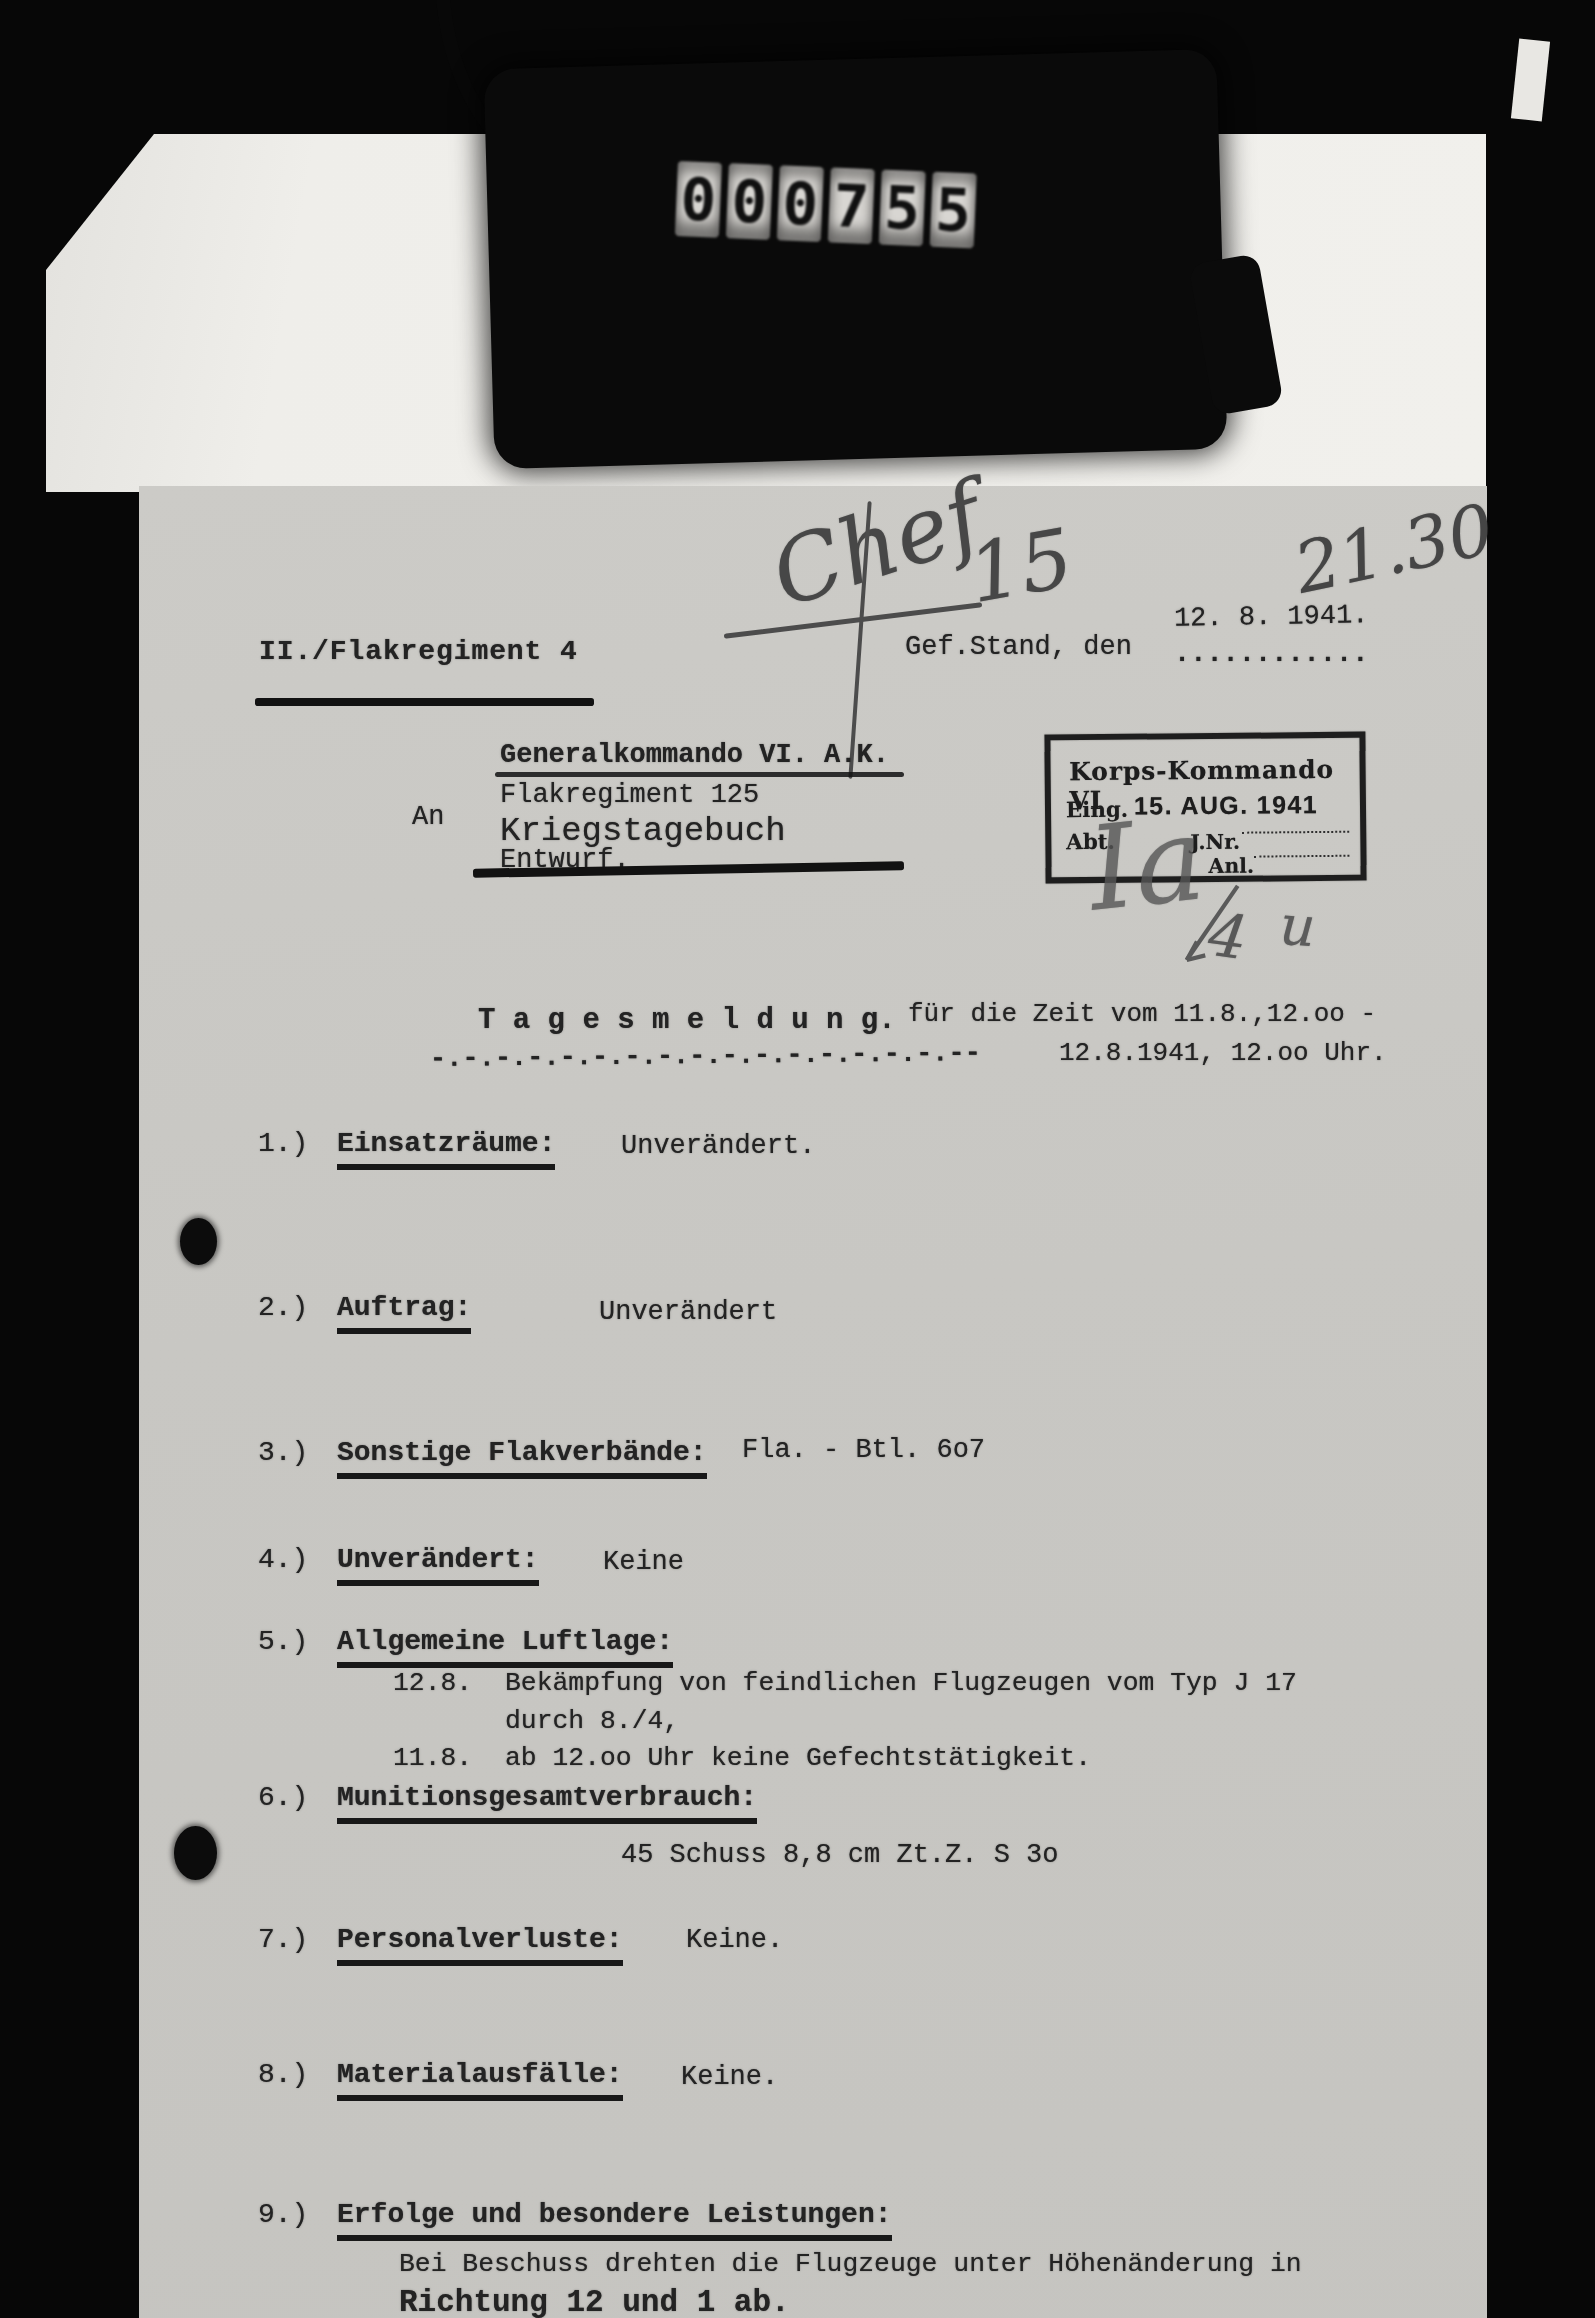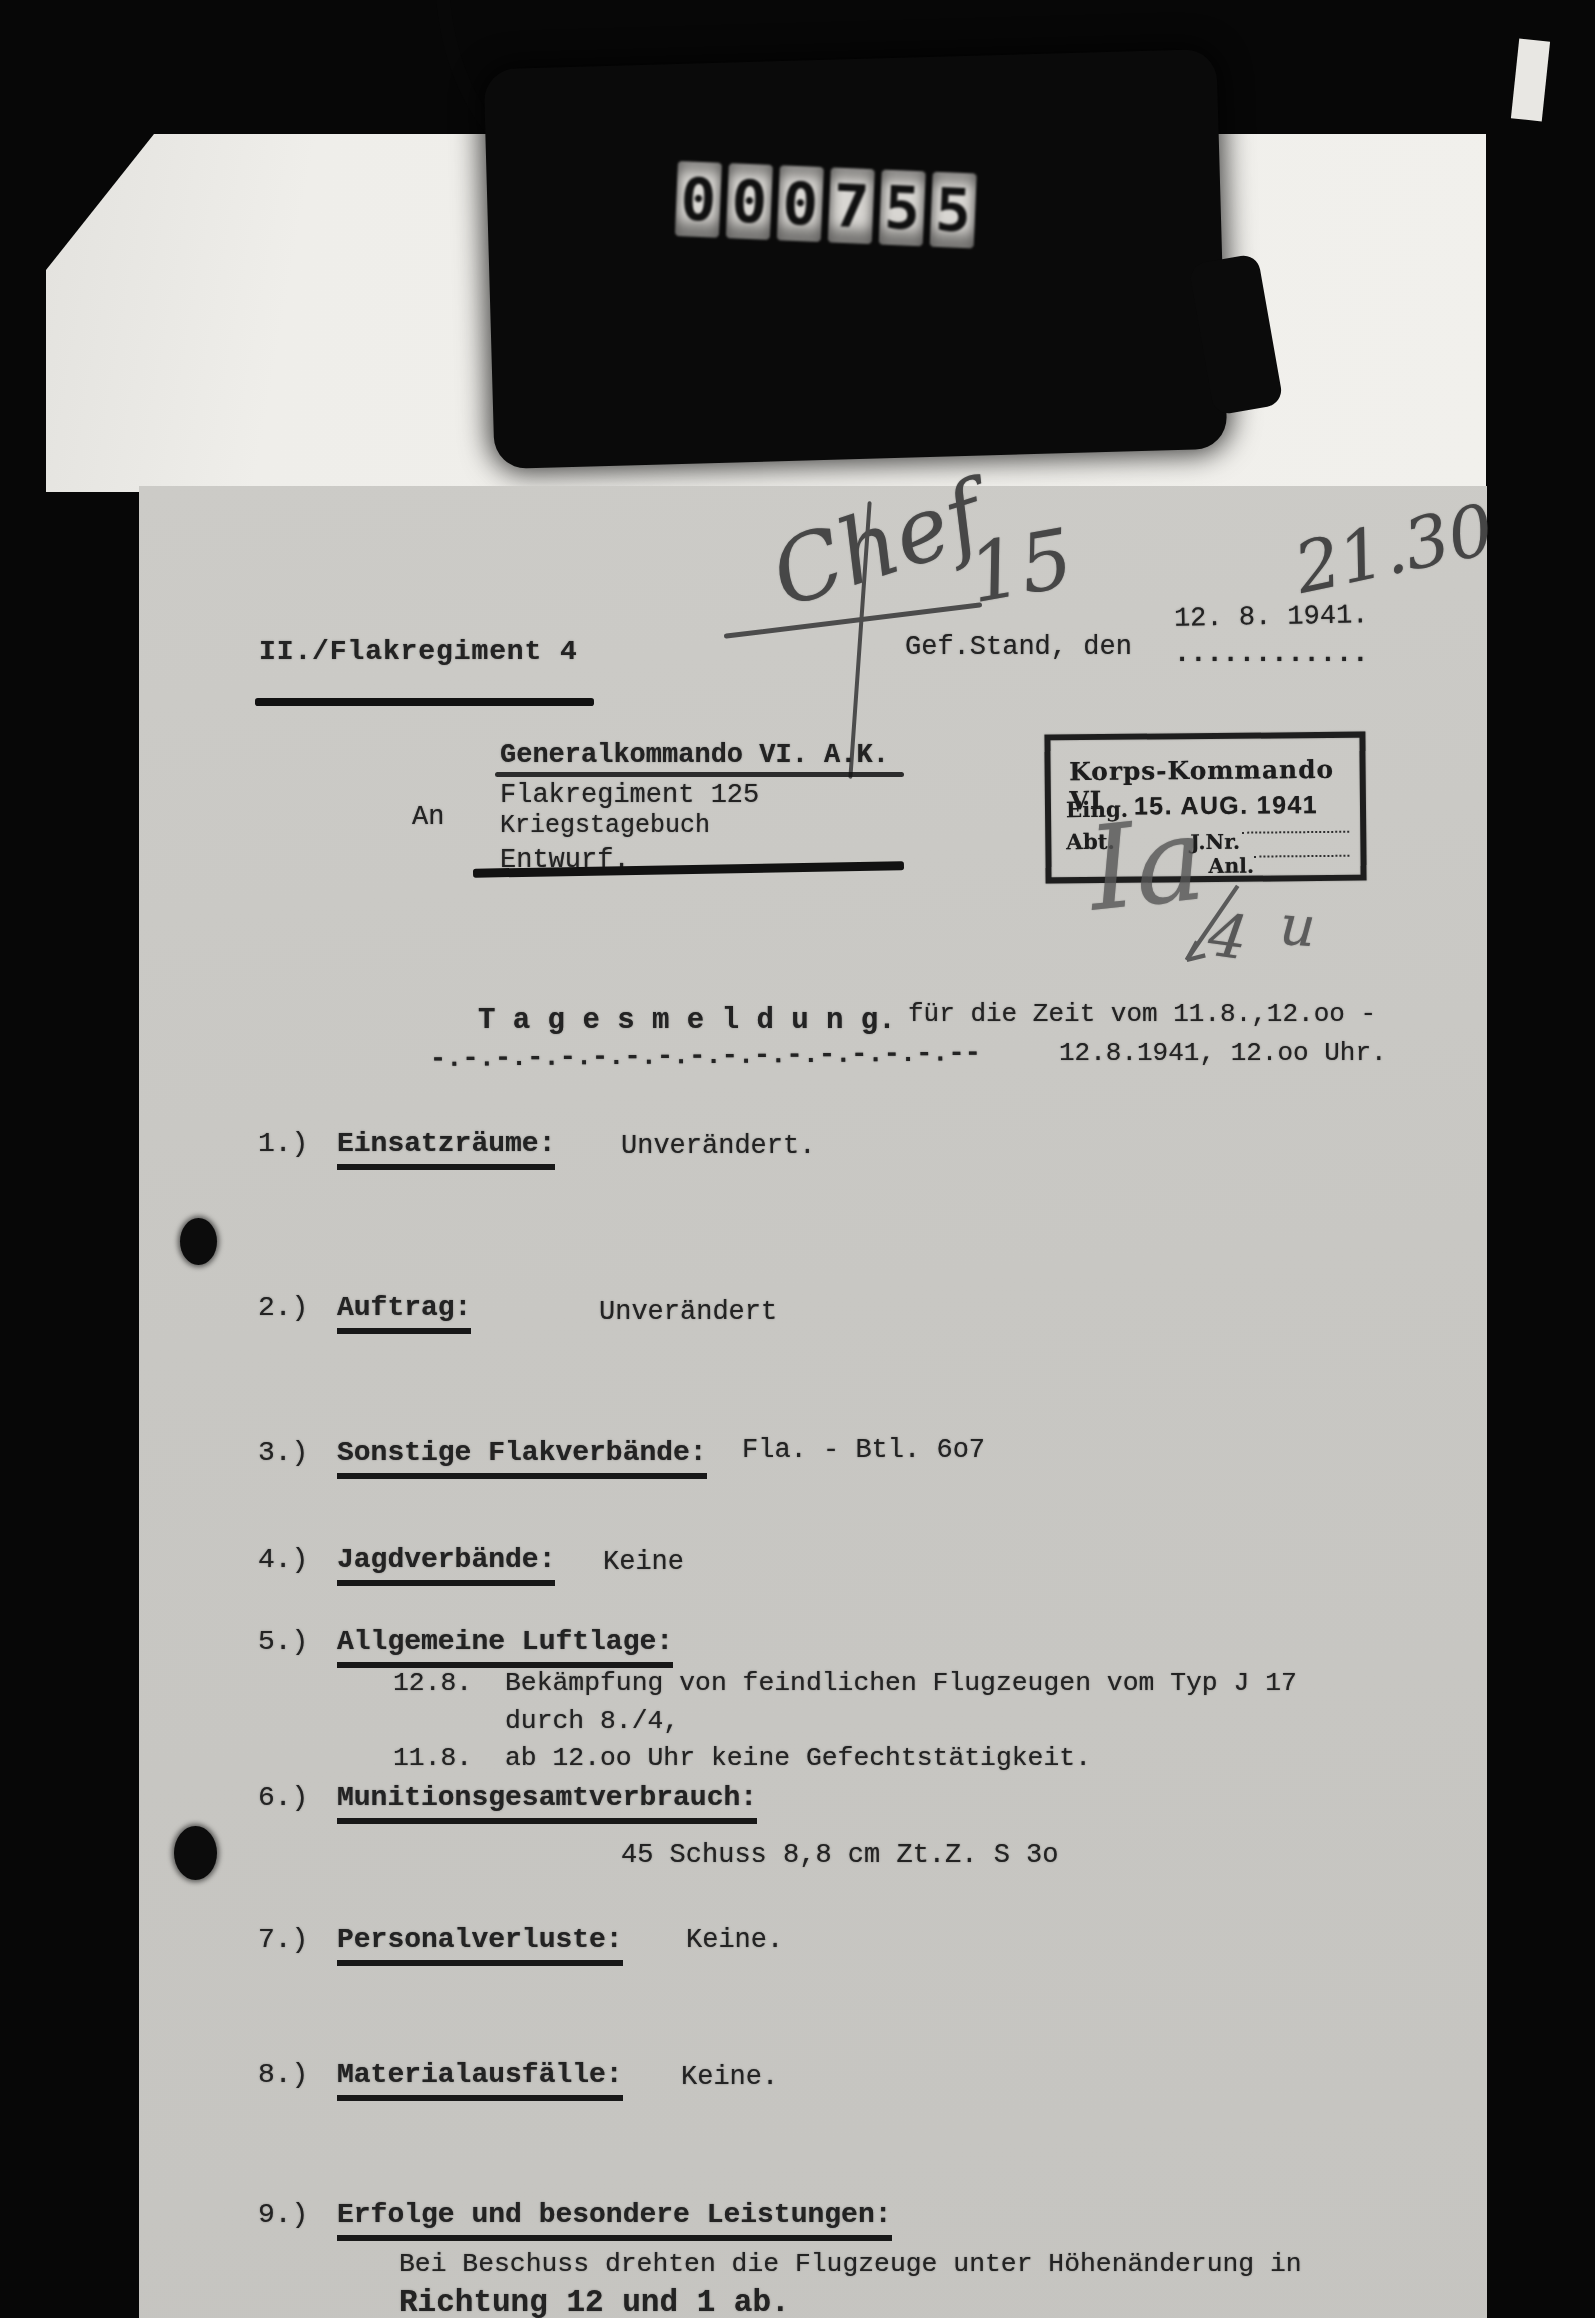--- a/index.html
+++ b/index.html
@@ -91,21 +91,21 @@
   <div class="tw tw-b" style="left:259px;top:636px;font-size:28px;letter-spacing:0.9px;">II./Flakregiment 4</div>
   <div class="rule" style="left:255px;top:698px;width:339px;height:8.3px;"></div>
   <div class="tw" style="left:905px;top:632px;font-size:27px;">Gef.Stand, den</div>
   <div class="tw" style="left:1174px;top:602px;font-size:27px;transform:rotate(-1deg);">12. 8. 1941.</div>
   <div class="tw tw-b" style="left:1174px;top:639px;font-size:27px;">............</div>
 
   <div class="tw" style="left:412px;top:802px;font-size:27px;">An</div>
   <div class="tw tw-b" style="left:500px;top:740px;font-size:27px;">Generalkommando VI. A.K.</div>
   <div class="rule" style="left:495px;top:772px;width:409px;height:5.1px;opacity:.85;"></div>
   <div class="tw" style="left:500px;top:780px;font-size:27px;">Flakregiment 125</div>
-  <div class="tw" style="left:500px;top:812px;font-size:25px;">Kriegstagebuch</div>
+  <div class="tw" style="left:500px;top:812px;font-size:34px;">Kriegstagebuch</div>
   <div class="tw" style="left:500px;top:845px;font-size:27px;">Entwurf.</div>
   <div class="rule" style="left:473px;top:865px;width:431px;height:8.8px;transform:rotate(-1deg);"></div>
 
   <div class="abs stamp">
     <div class="stamp-t" style="left:18.5px;top:16.7px;font-size:25px;font-weight:bold;letter-spacing:0.9px;">Korps-Kommando VI</div>
     <div class="stamp-t" style="left:15px;top:57px;font-size:21.3px;">Eing.</div>
     <div class="stamp-t" style="left:83px;top:52px;font-size:25px;font-weight:bold;font-family:'Liberation Sans',sans-serif;letter-spacing:1.4px;">15. AUG. 1941</div>
     <div class="stamp-t" style="left:15px;top:89px;font-size:21.3px;">Abt.</div>
     <div class="stamp-t" style="left:139px;top:91px;font-size:20.4px;">J.Nr.</div>
     <div class="dotted" style="left:191px;top:93px;width:107px;"></div>
@@ -135,21 +135,21 @@
 
   <div class="tw" style="left:258px;top:1292px;font-size:28px;">2.)</div>
   <div class="tw tw-b ul-label" style="left:337px;top:1292px;font-size:28px;">Auftrag:</div>
   <div class="tw" style="left:599px;top:1297px;font-size:27px;">Unverändert</div>
 
   <div class="tw" style="left:258px;top:1437px;font-size:28px;">3.)</div>
   <div class="tw tw-b ul-label" style="left:337px;top:1437px;font-size:28px;">Sonstige Flakverbände:</div>
   <div class="tw" style="left:742px;top:1435px;font-size:27px;">Fla. - Btl. 6o7</div>
 
   <div class="tw" style="left:258px;top:1544px;font-size:28px;">4.)</div>
-  <div class="tw tw-b ul-label" style="left:337px;top:1544px;font-size:28px;">Jagdverbände:</div>
+  <div class="tw tw-b ul-label" style="left:337px;top:1544px;font-size:28px;">Unverändert:</div>
   <div class="tw" style="left:603px;top:1547px;font-size:27px;">Keine</div>
 
   <div class="tw" style="left:258px;top:1626px;font-size:28px;">5.)</div>
   <div class="tw tw-b ul-label" style="left:337px;top:1626px;font-size:28px;">Allgemeine Luftlage:</div>
   <div class="tw" style="left:393px;top:1669px;font-size:26.4px;">12.8.</div>
   <div class="tw" style="left:505px;top:1669px;font-size:26.4px;">Bekämpfung von feindlichen Flugzeugen vom Typ J 17</div>
   <div class="tw" style="left:505px;top:1707px;font-size:26.4px;">durch 8./4,</div>
   <div class="tw" style="left:393px;top:1744px;font-size:26.4px;">11.8.</div>
   <div class="tw" style="left:505px;top:1744px;font-size:26.4px;font-family:Liberation Mono, monospace;">ab 12.oo Uhr keine Gefechtstätigkeit.</div>
 

